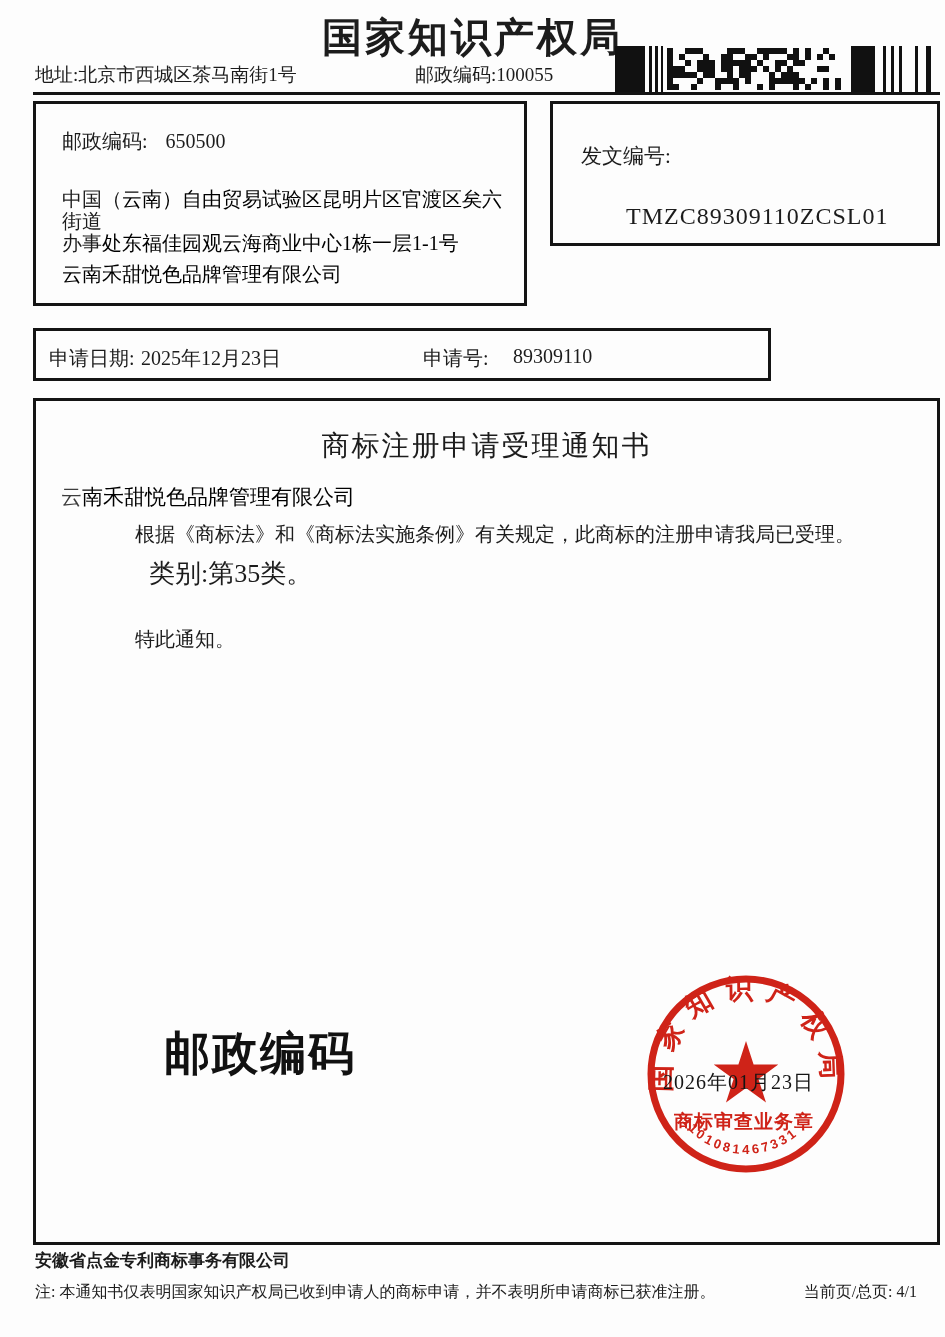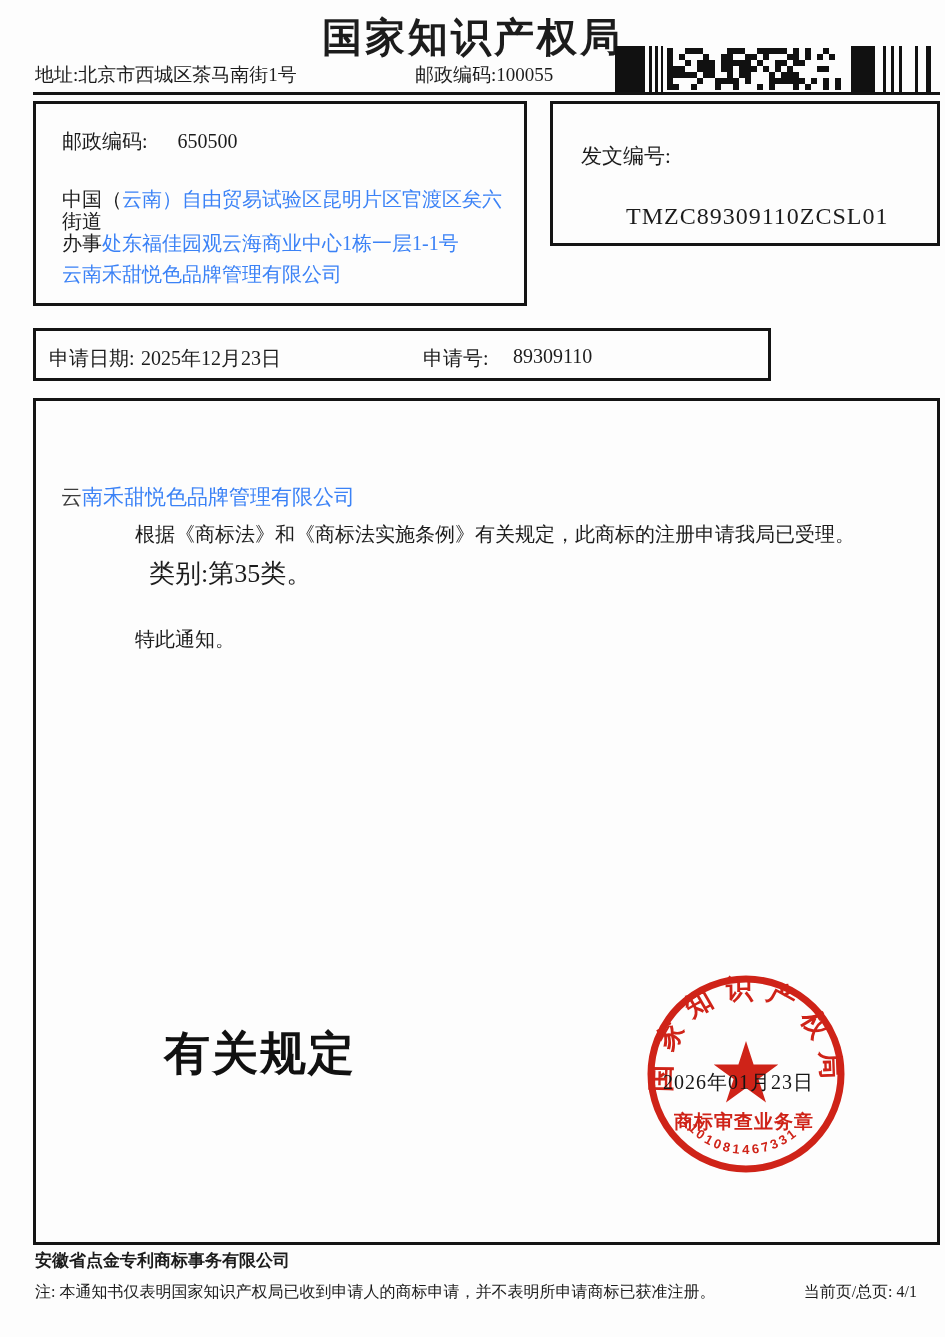--- a/index.html
+++ b/index.html
@@ -13,25 +13,25 @@
   .hdr-postal{position:absolute;left:415px;top:62px;font-size:19px;}
   .barcode{position:absolute;left:615px;top:46px;width:318px;height:46px;}
   .barcode rect{fill:#111;}
   .divider{position:absolute;left:33px;top:92px;width:907px;height:3px;background:#141414;}
 
   .box{position:absolute;border:3px solid #141414;box-sizing:border-box;}
 
   
   .recipient-box{left:33px;top:101px;width:494px;height:205px;}
   .rb-postal{position:absolute;left:26px;top:24px;font-size:20px;}
-  .rb-postal-val{margin-left:30px;}
+  .rb-postal-val{margin-left:18px;}
   .rb-addr{position:absolute;left:26px;top:84px;width:450px;font-size:20px;line-height:22px;}
   .rb-company{position:absolute;left:26px;top:157px;font-size:20px;}
   .dk{color:#1c1c1c;}
-  .fd{color:#3b82f6;}
+  .fd{color:#000000;}
   .dk2{color:#3d3d3d;}
 
   
   .dispatch-box{left:550px;top:101px;width:390px;height:145px;}
   .db-label{position:absolute;left:28px;top:38px;font-size:21px;}
   .db-value{position:absolute;left:73px;top:99px;font-size:24px;letter-spacing:1px;}
 
   
   .app-box{left:33px;top:328px;width:738px;height:53px;font-size:20px;}
   .app-box span{position:absolute;top:14px;white-space:nowrap;}
@@ -211,25 +211,26 @@
   </div>
 
   <div class="box app-box">
     <span class="ab-l1">申请日期:</span>
     <span class="ab-v1">2025年12月23日</span>
     <span class="ab-l2">申请号:</span>
     <span class="ab-v2">89309110</span>
   </div>
 
   <div class="box main-box">
+    <div class="notice-title">商标注册申请受理通知书</div>
     <div class="notice-company"><span class="dk2">云</span><span class="fd">南禾甜悦色品牌管理有限公司</span></div>
     <div class="notice-body">根据《商标法》和《商标法实施条例》有关规定，此商标的注册申请我局已受理。</div>
     <div class="notice-class">类别:第35类。</div>
     <div class="notice-closing">特此通知。</div>
-    <div class="trademark">有关规定</div>
+    <div class="trademark">邮政编码</div>
 
     <svg class="seal" viewBox="0 0 224 232" xmlns="http://www.w3.org/2000/svg">
       <circle class="seal-ring" cx="110" cy="112" r="95"></circle>
       <polygon class="seal-star" points="110,79 117.6,102.5 142.3,102.5 122.4,117 130,140.5 110,126 90,140.5 97.6,117 77.7,102.5 102.4,102.5"></polygon>
       <path id="sealTopArc" d="M 36.6 131.7 A 76 76 0 1 1 183.4 131.7" fill="none"></path>
       <text class="seal-arc">
         <textPath href="#sealTopArc" startOffset="2">国家知识产权局</textPath>
       </text>
       <text class="seal-banner" x="108" y="166" text-anchor="middle">商标审查业务章</text>
       <path id="sealBottomArc" d="M 44.5 157.9 A 80 80 0 0 0 175.5 157.9" fill="none"></path>

